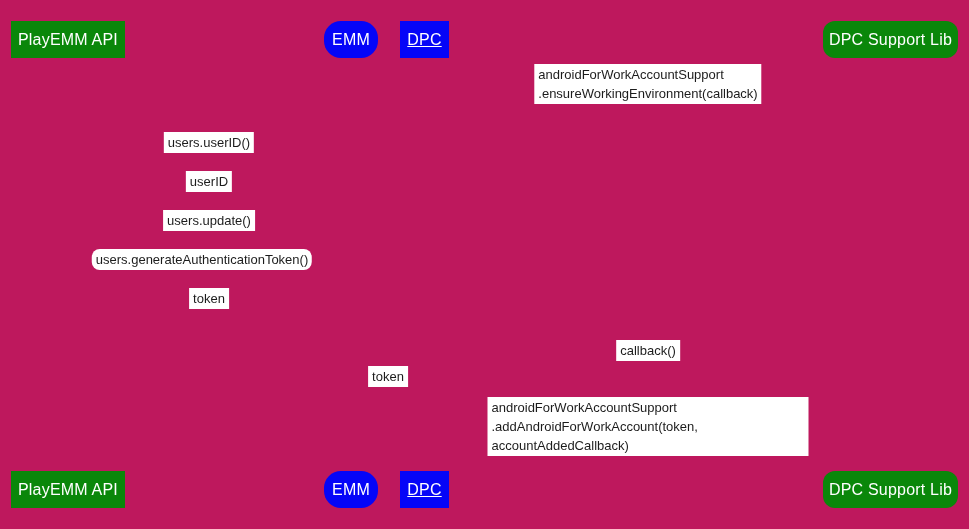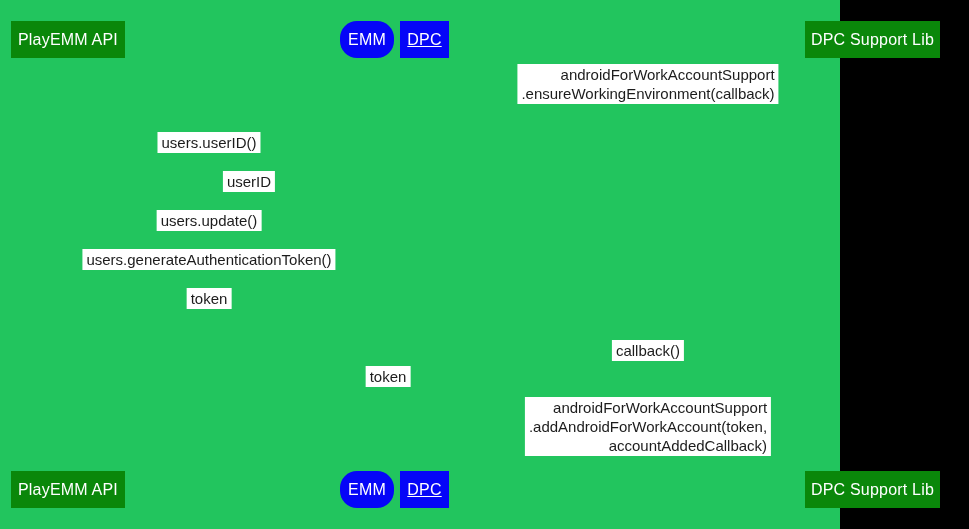--- a/index.html
+++ b/index.html
@@ -6,60 +6,60 @@
     margin: 0;
     padding: 0;
     background: #000000;
     width: 969px;
     height: 529px;
     overflow: hidden;
     font-family: "Liberation Sans", "DejaVu Sans", sans-serif;
   }
   .stage {
     position: relative;
-    width: 840px;
+    width: 969px;
     height: 529px;
-    background: #22c55e;
+    background: #be185d;
   }
   .actor {
     position: absolute;
     height: 37px;
     display: flex;
     align-items: center;
     justify-content: center;
     color: #ffffff;
     font-size: 16px;
     letter-spacing: 0.2px;
     white-space: nowrap;
   }
   .actor.top    { top: 21px; }
   .actor.bottom { top: 471px; }
   .actor.green  { background: #0a870a; }
   .actor.blue   { background: #0505f8; }
   .actor.playemm { left: 11px;  width: 114px; }
-  .actor.emm     { left: 340px; width: 54px; border-radius: 17px;  }
+  .actor.emm     { left: 324px; width: 54px; border-radius: 17px;  }
   .actor.dpc     { left: 400px; width: 49px; text-decoration: underline;  }
-  .actor.dpclib  { left: 805px; width: 135px; }
+  .actor.dpclib  { left: 823px; width: 135px; border-radius: 12px; }
 
   .msg {
     position: absolute;
     transform: translateX(-50%);
     background: #ffffff;
     color: #1c1c1c;
-    font-size: 15px;
+    font-size: 13px;
     line-height: 19px;
     padding: 1px 4px;
-    text-align: right;
+    text-align: left;
     white-space: pre-line;
   }
   .m1 { left: 648px; top: 64px;  }
   .m2 { left: 209px; top: 132px; }
-  .m3 { left: 209px; top: 171px; margin-left: 40px; }
+  .m3 { left: 209px; top: 171px; }
   .m4 { left: 209px; top: 210px; }
-  .m5 { left: 209px; top: 249px; }
+  .m5 { left: 202px; top: 249px; border-radius: 8px; }
   .m6 { left: 209px; top: 288px; }
   .m7 { left: 648px; top: 340px; }
   .m8 { left: 388px; top: 366px; }
   .m9 { left: 648px; top: 397px; }
 </style>
 </head>
 <body>
 
 <div class="stage">
 

